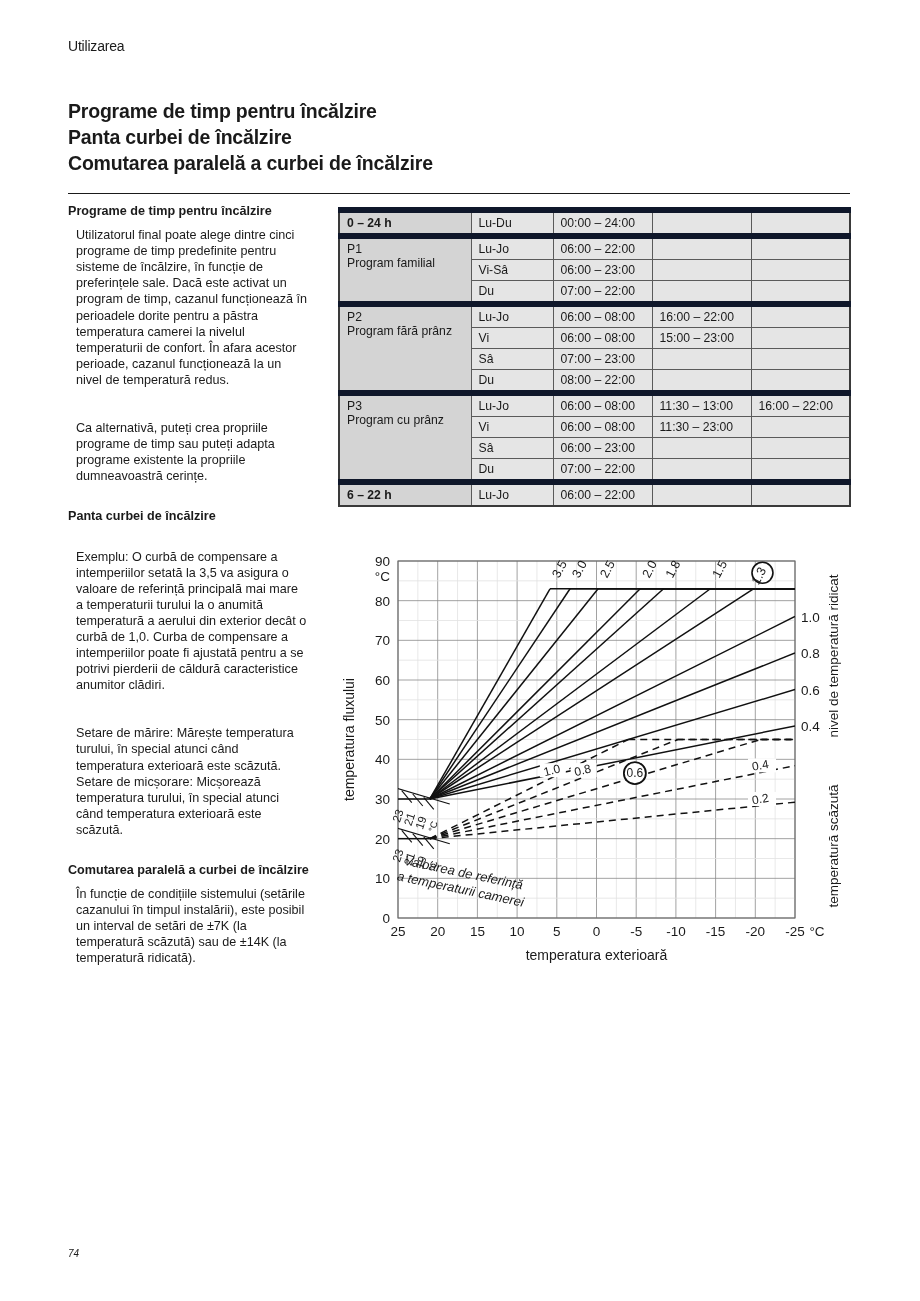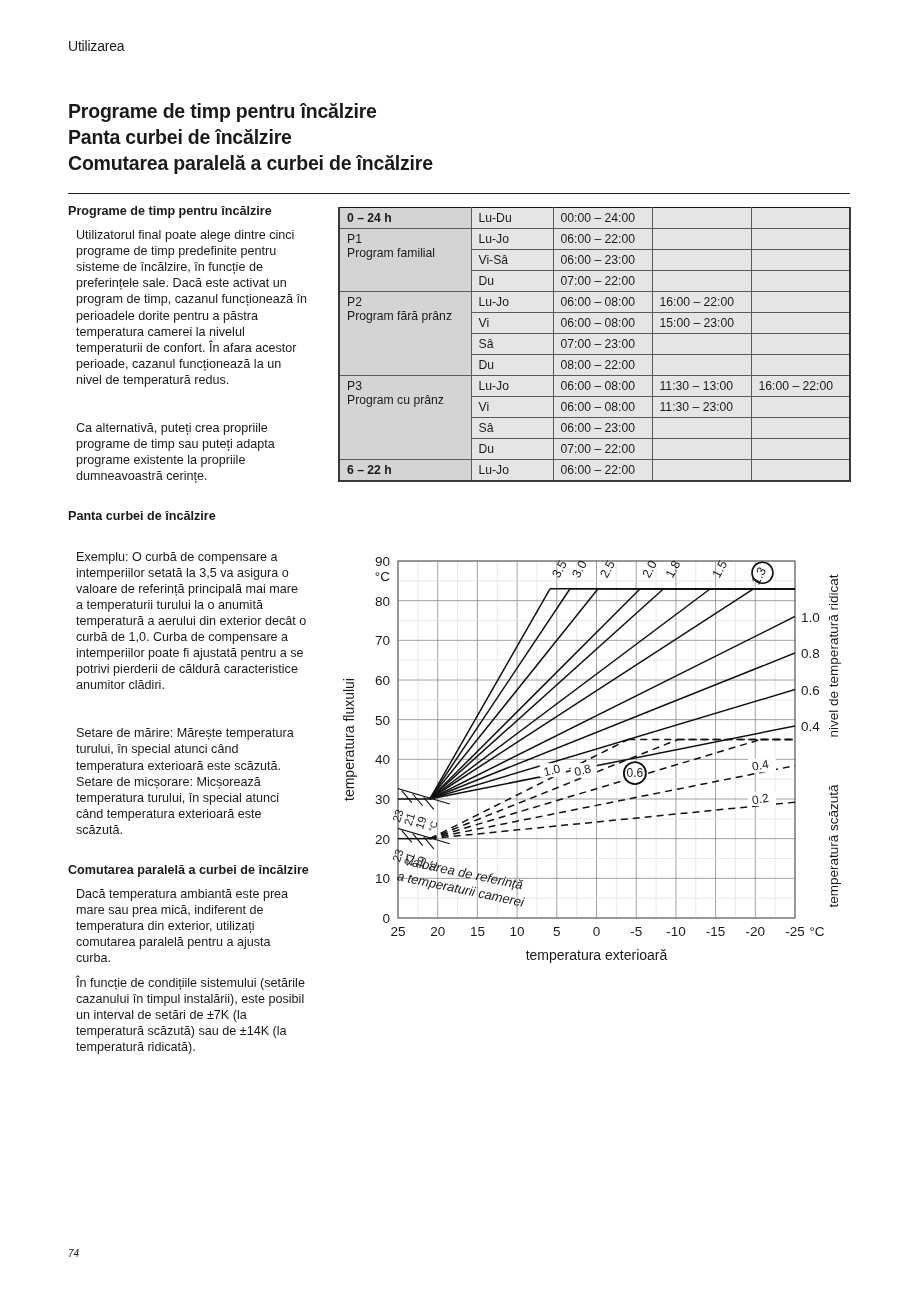--- a/index.html
+++ b/index.html
@@ -25,21 +25,21 @@
   .tbl{position:absolute;left:338px;top:207px;border-collapse:collapse;width:511px;
        font-size:12.2px;table-layout:fixed;}
   .tbl td{border:1px solid #5a5a5a;padding:3px 6px 3px 7px;height:13px;vertical-align:top;background:#e5e5e5;}
   .tbl td.lbl{background:#d4d4d4;}
   .tbl td.lbl.bold{font-weight:bold;}
   .tbl .c0{width:132px;}
   .tbl .c1{width:82px;}
   .tbl .c2{width:99px;}
   .tbl .c3{width:99px;}
   .tbl .c4{width:99px;}
-  .tbl tr.thick td{border-top:1px solid #0f172a;}
+  .tbl tr.thick td{border-top:6px solid #0f172a;}
   .tbl tr.lastrow td{border-bottom:2px solid #3a3a3a;}
   .tbl td.thickleft{border-left:2px solid #3a3a3a;}
   .tbl td.thickright{border-right:2px solid #3a3a3a;}
 
   
   .chart{position:absolute;left:338px;top:543px;width:512px;height:420px;}
   .chart svg{display:block;}
 
   
   .pagenum{position:absolute;left:68px;top:1248px;font-size:10px;font-style:italic;}
@@ -65,21 +65,20 @@
     <div class="gap"></div>
     <p>Ca alternativă, puteți crea propriile programe de timp sau puteți adapta programe existente la propriile dumneavoastră cerințe.</p>
     <div class="gap"></div>
     <h3>Panta curbei de încălzire</h3>
     <div class="gap"></div>
     <p>Exemplu: O curbă de compensare a intemperiilor setată la 3,5 va asigura o valoare de referință principală mai mare a temperaturii turului la o anumită temperatură a aerului din exterior decât o curbă de 1,0. Curba de compensare a intemperiilor poate fi ajustată pentru a se potrivi pierderii de căldură caracteristice anumitor clădiri.</p>
     <div class="gap"></div>
     <p>Setare de mărire: Mărește temperatura turului, în special atunci când temperatura exterioară este scăzută. Setare de micșorare: Micșorează temperatura turului, în special atunci când temperatura exterioară este scăzută.</p>
     <div class="gap"></div>
     <h3>Comutarea paralelă a curbei de încălzire</h3>
-    <p>Dacă temperatura ambiantă este prea mare sau prea mică, indiferent de temperatura din exterior, utilizați comutarea paralelă pentru a ajusta curba.</p>
     <p>În funcție de condițiile sistemului (setările cazanului în timpul instalării), este posibil un interval de setări de ±7K (la temperatură scăzută) sau de ±14K (la temperatură ridicată).</p>
   </div>
 
   <table class="tbl">
     <colgroup>
       <col class="c0">
         <col class="c1">
         <col class="c2">
         <col class="c3">
         <col class="c4">

